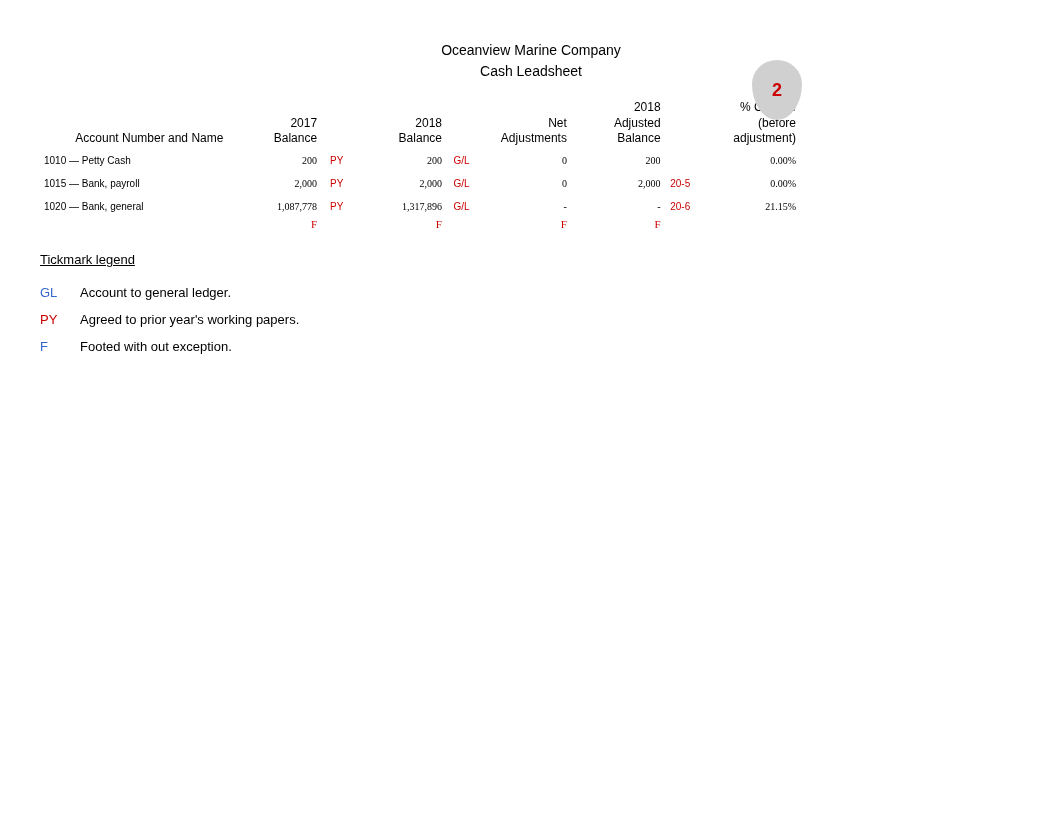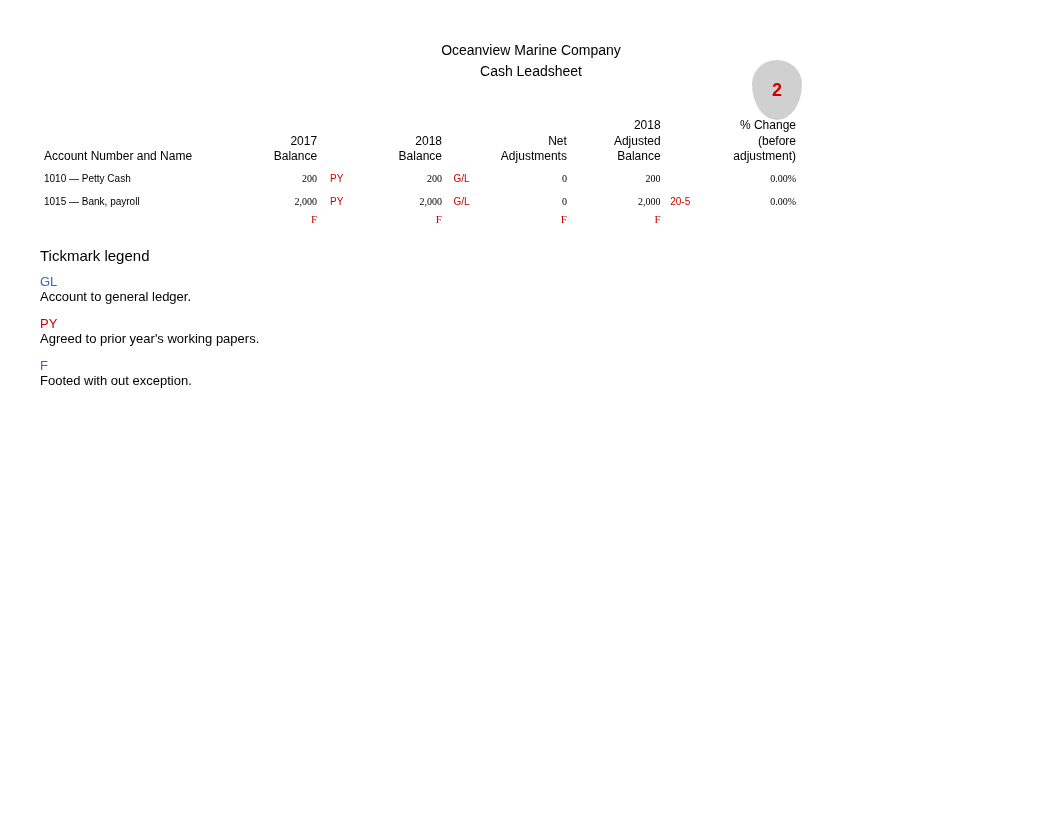--- a/index.html
+++ b/index.html
@@ -18,21 +18,21 @@
       position: relative;
     }
 
     .page-container {
       padding: 40px 40px 40px 40px;
       position: relative;
     }
 
     .header {
       text-align: center;
-      margin-bottom: 34px;
+      margin-bottom: 16px;
     }
 
     .header h1, .header h2, .header h3 {
       font-size: 14px;
       font-weight: normal;
       line-height: 1.5;
     }
 
     .page-number-badge {
       position: absolute;
@@ -59,21 +59,21 @@
     .leadsheet-table th {
       font-weight: normal;
       font-size: 12px;
       text-align: right;
       vertical-align: bottom;
       padding: 2px 4px;
       line-height: 1.3;
     }
 
     .leadsheet-table th.left-align {
-      text-align: left;
+      text-align: right;
     }
 
     .leadsheet-table td {
       padding: 6px 4px;
       vertical-align: top;
       font-size: 10px;
     }
 
     .leadsheet-table td.left-align {
       text-align: left;
@@ -99,30 +99,30 @@
 
     .total-label {
       text-align: right;
     }
 
     .tickmark-section {
       margin-top: 20px;
     }
 
     .tickmark-legend-title {
-      font-size: 15px;
-      margin-bottom: 10px;
+      font-size: 13px;
+      margin-bottom: 18px;
+      text-decoration: underline;
     }
 
     .tickmark-item {
       display: flex;
       align-items: flex-start;
       margin-bottom: 12px;
       font-size: 13px;
-      flex-direction: column;
     }
 
     .tickmark-label {
       min-width: 40px;
       font-weight: normal;
     }
 
     .tickmark-desc {
       flex: 1;
     }
@@ -179,20 +179,31 @@
     <td class="left-align">1015 — Bank, payroll</td>
     <td class="right-align">2,000</td>
     <td class="center-align red">PY</td>
     <td class="right-align">2,000</td>
     <td class="center-align red">G/L</td>
     <td class="right-align">0</td>
     <td class="right-align">2,000</td>
     <td class="center-align red">20-5</td>
     <td class="right-align">0.00%</td>
   </tr>
+        <tr>
+    <td class="left-align">1020 — Bank, general</td>
+    <td class="right-align">1,087,778</td>
+    <td class="center-align red">PY</td>
+    <td class="right-align">1,317,896</td>
+    <td class="center-align red">G/L</td>
+    <td class="right-align">-</td>
+    <td class="right-align">-</td>
+    <td class="center-align red">20-6</td>
+    <td class="right-align">21.15%</td>
+  </tr>
         <tr class="footnote-row">
   <td></td>
   <td class="right-align">F</td>
   <td></td>
   <td class="right-align">F</td>
   <td></td>
   <td class="right-align">F</td>
   <td class="right-align">F</td>
   <td></td>
   <td></td>

